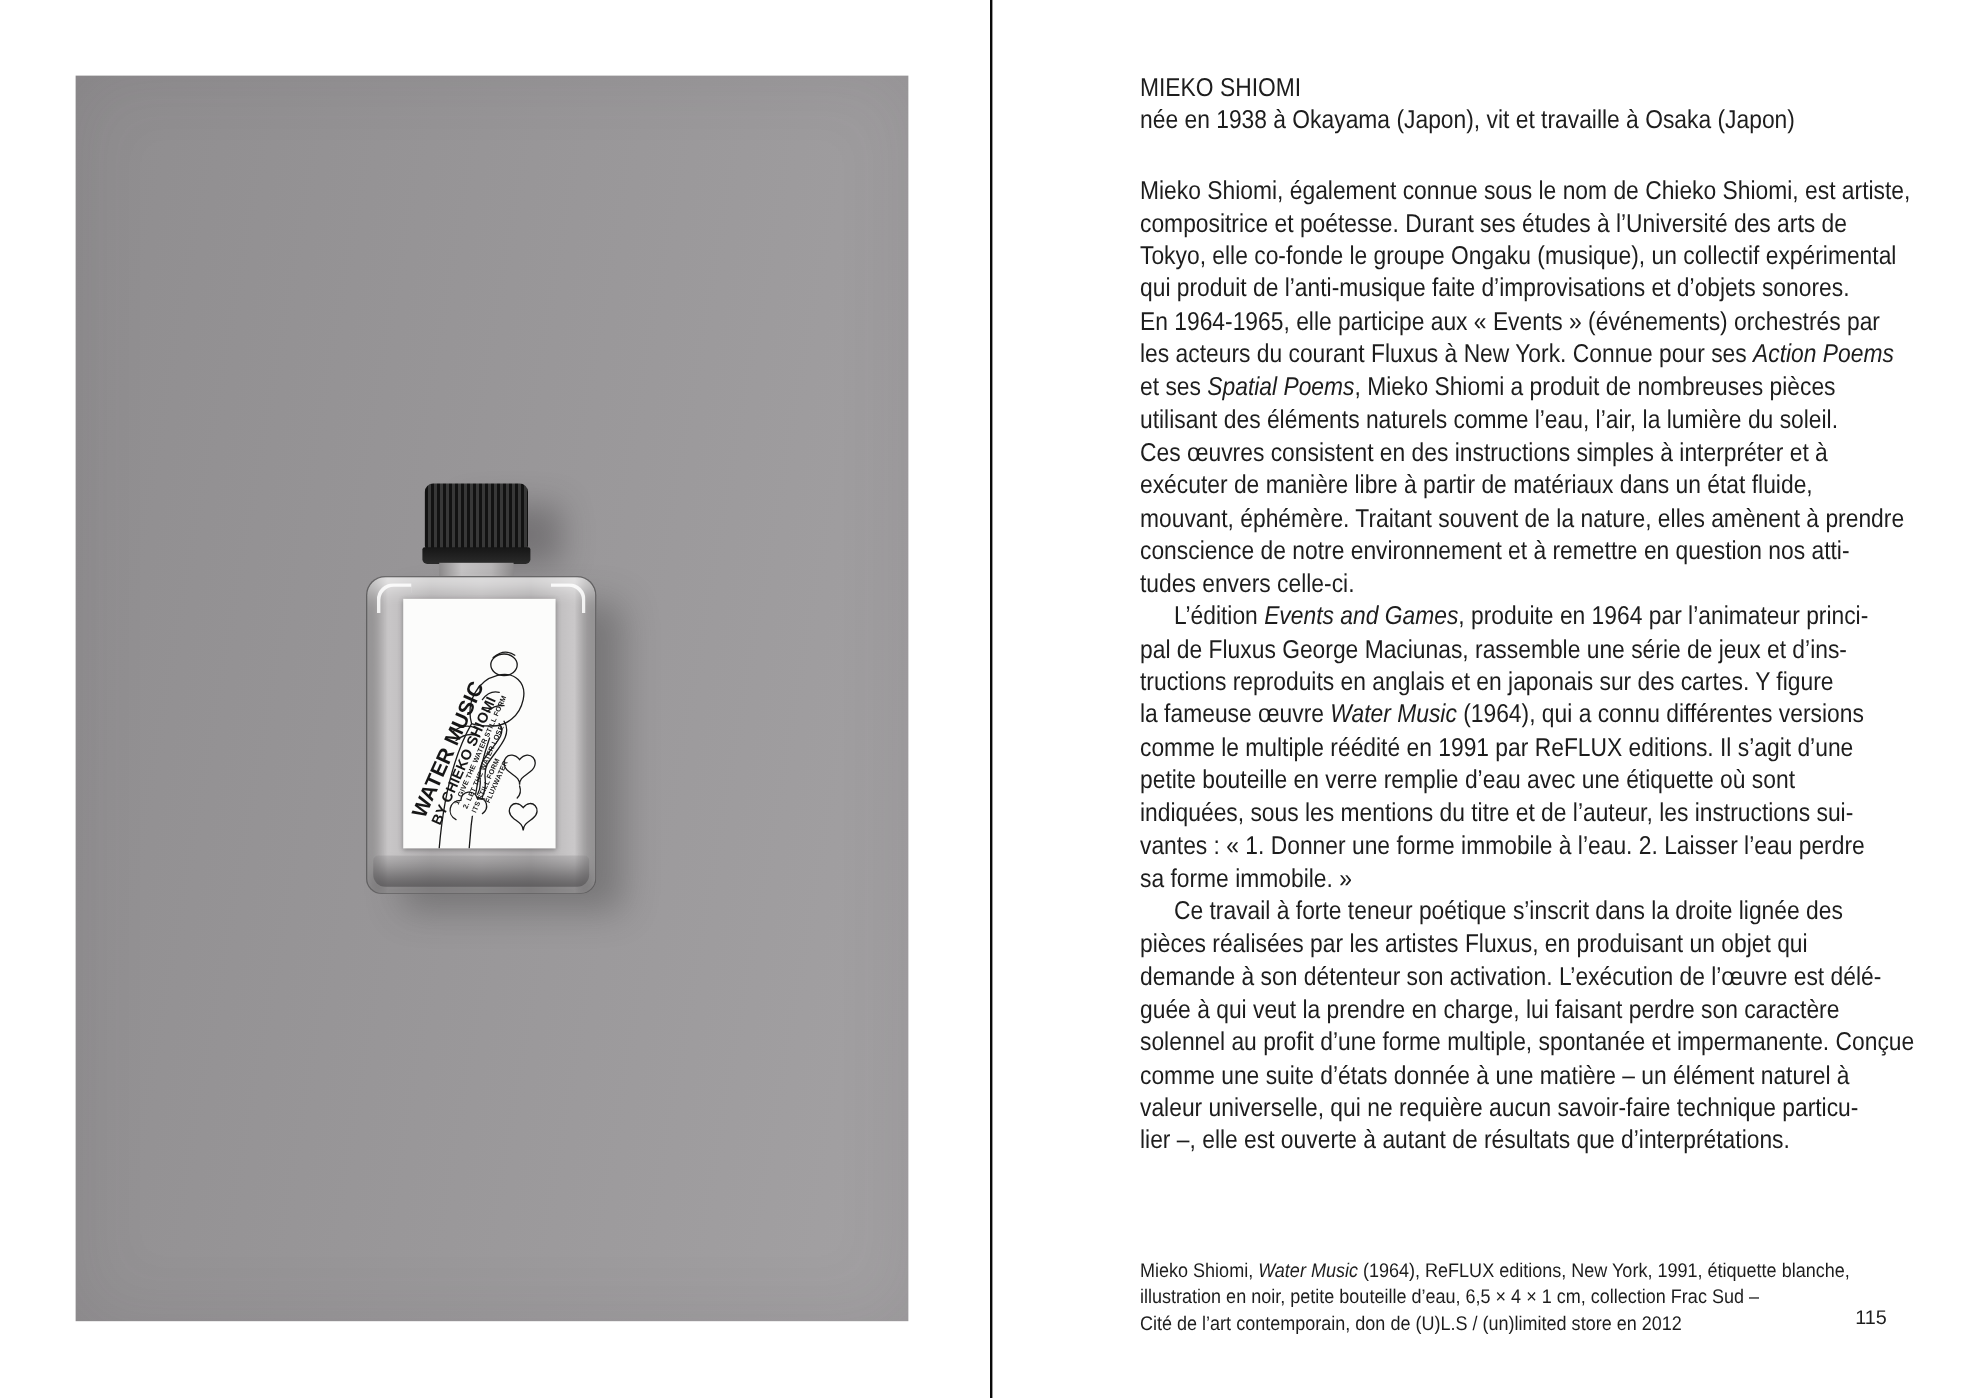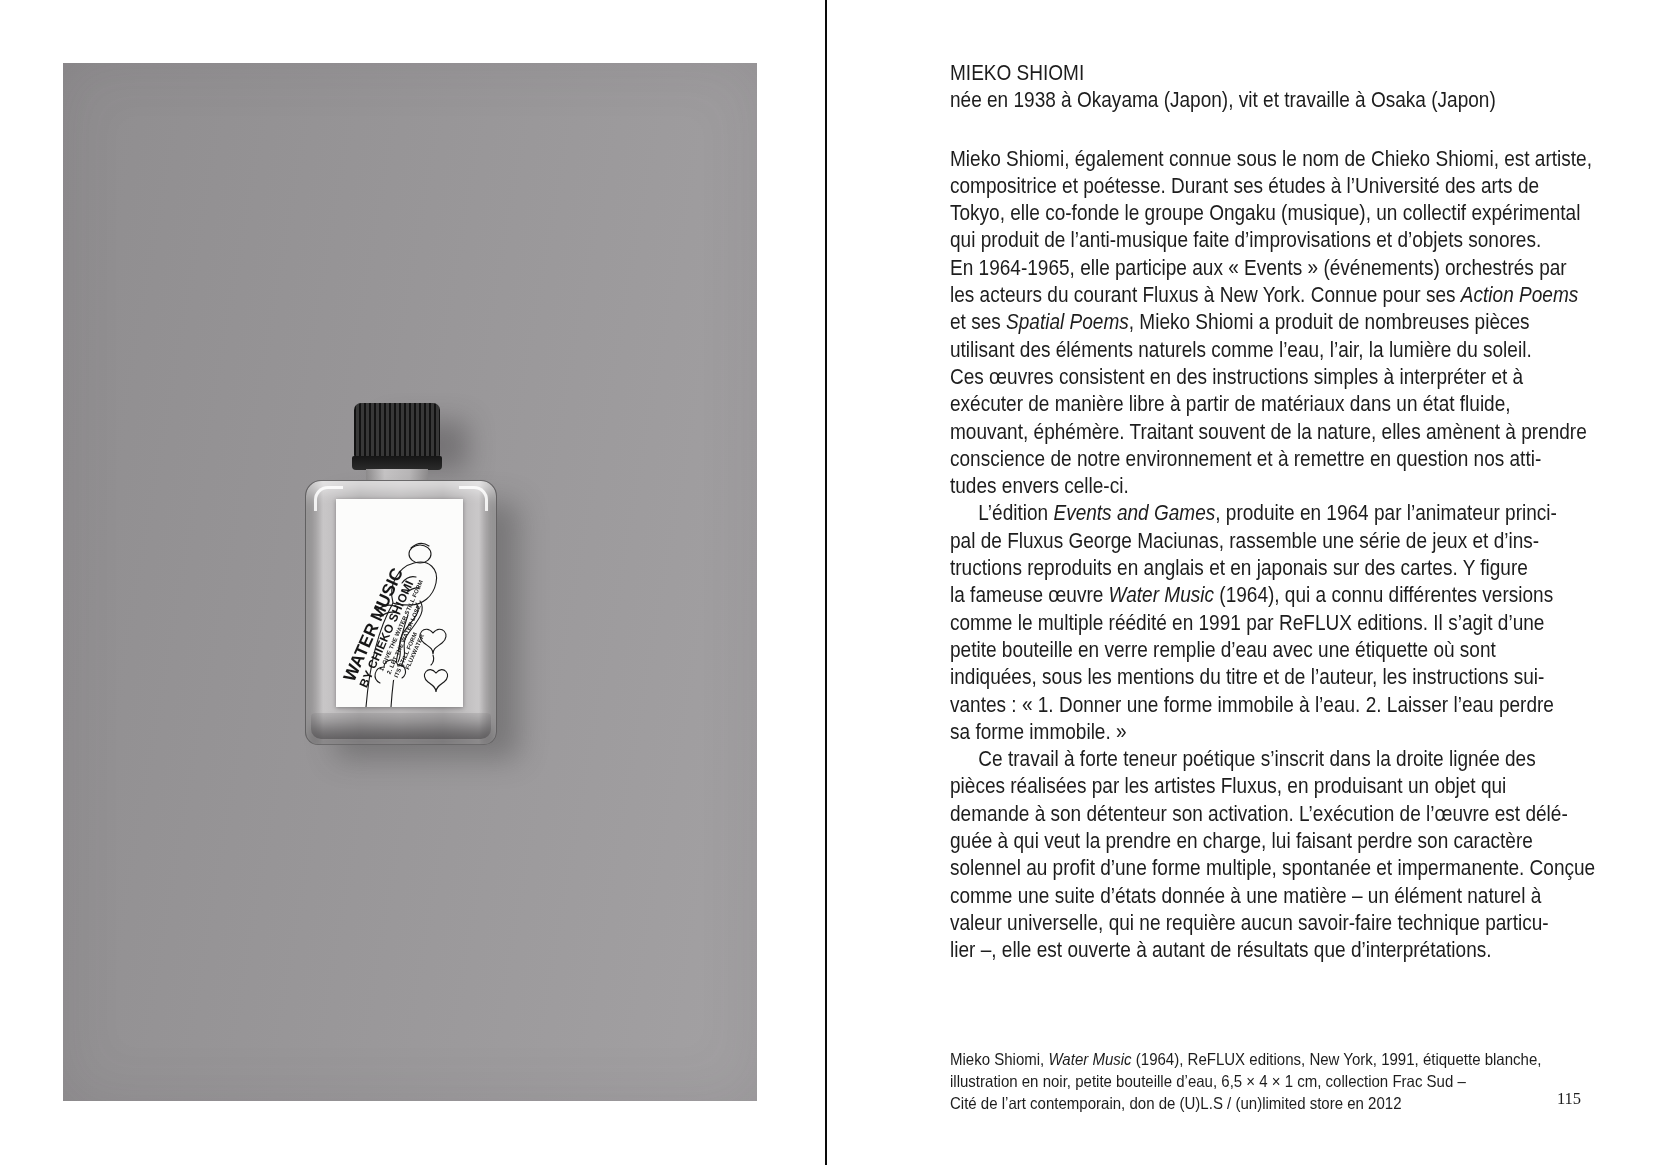--- a/index.html
+++ b/index.html
@@ -77,22 +77,22 @@
   .rp-gap { height:31px; }
   .tline { white-space:nowrap; }
   .tline.indent { text-indent:32px; }
   .rp-caption {
     position:absolute; left:950px; top:1048px; width:700px;
     transform: scaleX(0.91); transform-origin:0 0;
     font-size:16.5px; line-height:22px; color:#1d1d1d;
   }
   .cline { white-space:nowrap; }
   .page-number {
-    position:absolute; left:1546px; top:1089px; width:46px; text-align:center;
-    font-size:16.5px; color:#1d1d1d;font-family:Liberation Serif, serif;
+    position:absolute; left:1546px; top:1089px; width:46px; text-align:left;
+    font-size:16.5px; color:#1d1d1d;
   }
   i { font-style:italic; }
 </style>
 </head>
 <body>
 
 <div class="spread">
 
   <div class="photo">
     <div class="cap-ribs"></div>

